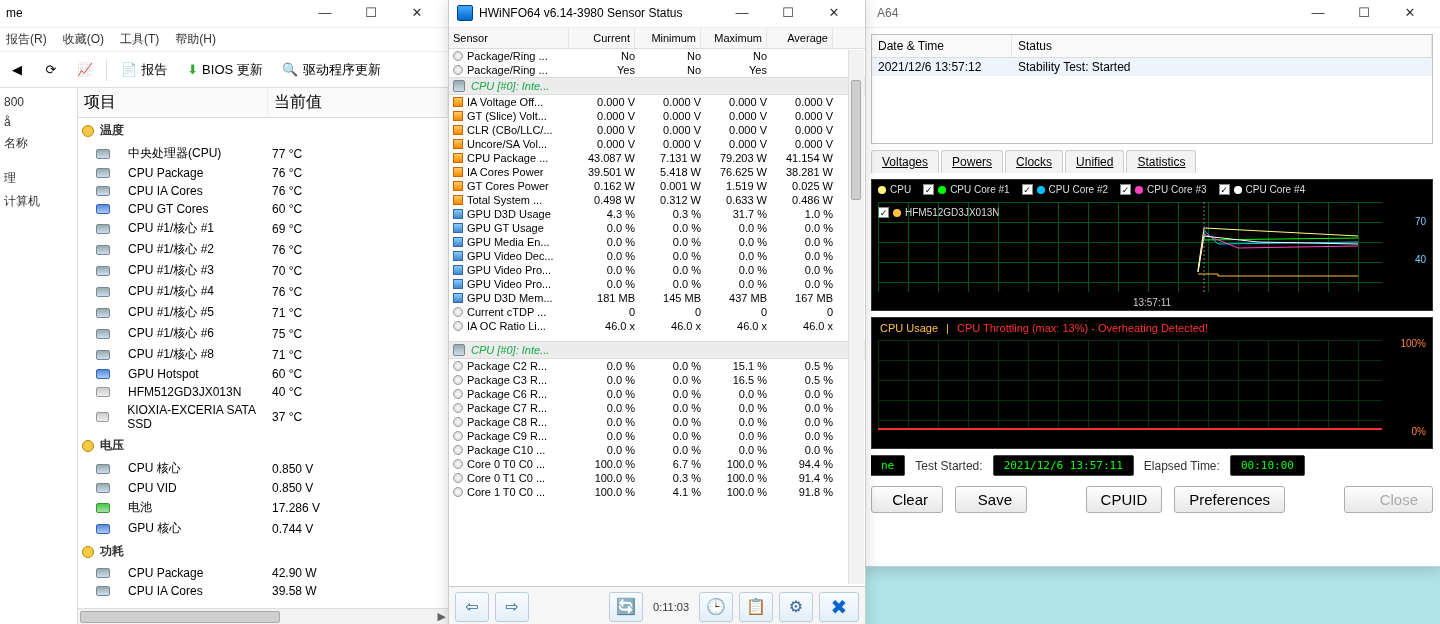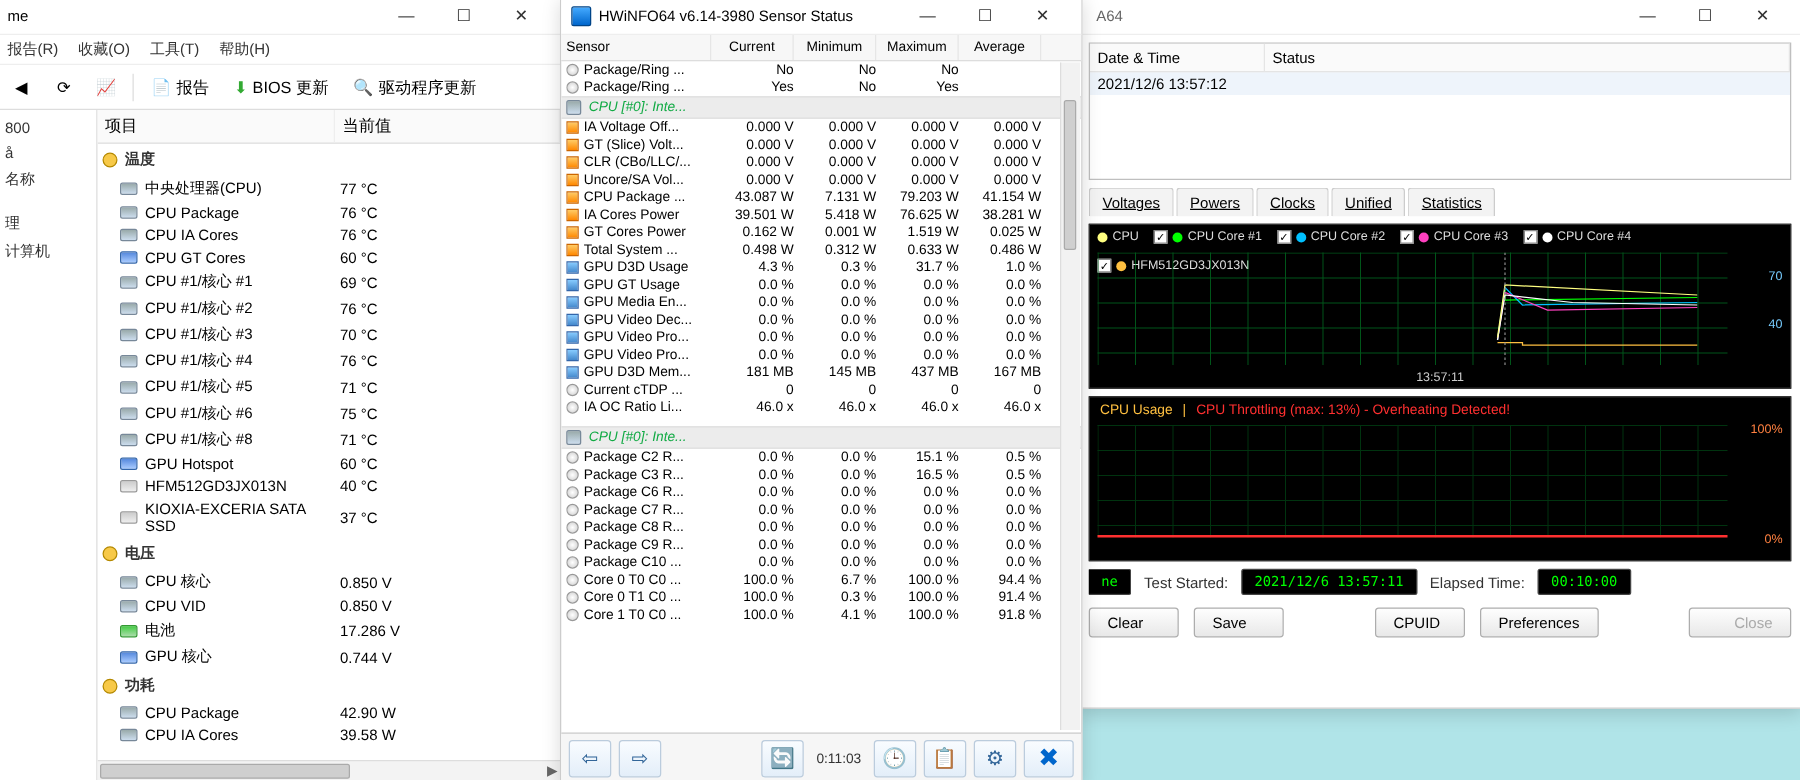--- a/index.html
+++ b/index.html
@@ -13,47 +13,47 @@
 
 #win-left { left: -3px; top: -3px; width: 452px; height: 630px; }
 #win-left .menubar { height: 24px; display: flex; align-items: center; gap: 16px; padding: 0 8px; font-size: 12px; color: #333; border-bottom: 1px solid #eee; }
 #win-left .toolbar { height: 36px; display: flex; align-items: center; gap: 8px; padding: 0 6px; border-bottom: 1px solid #ddd; font-size: 13px; }
 #win-left .toolbar .tb-btn { width: 26px; height: 26px; display: flex; align-items:center; justify-content:center; border-radius:3px; }
 #win-left .toolbar .tb-text { padding: 4px 6px; display:flex; align-items:center; gap:4px; font-size:13px; }
 #win-left .body { display:flex; flex:1; overflow:hidden; }
 #win-left .side { width: 80px; border-right:1px solid #ddd; font-size:12px; padding:4px 4px; color:#333; }
 #win-left .side div { padding:3px 2px; }
 #win-left .content { flex:1; overflow:hidden; display:flex; flex-direction:column; }
-#win-left .colhdr { display:flex; font-size:13px; border-bottom:1px solid #ddd; background:#fafafa; }
+#win-left .colhdr { display:flex; font-size:16px; border-bottom:1px solid #ddd; background:#fafafa; }
 #win-left .colhdr div { padding:4px 6px; border-right:1px solid #eee; }
 #win-left .colhdr .c1 { width: 190px; }
 #win-left .colhdr .c2 { flex:1; }
 #win-left .rows { flex:1; overflow-y:auto; font-size:12px; }
 #win-left .section { display:flex; align-items:center; gap:6px; padding:4px 4px; font-weight:bold; color:#333; }
 #win-left .section .bullet { width:12px; height:12px; border-radius:50%; background:#f7c948; border:1px solid #b58900; }
 #win-left .row { display:flex; padding:2px 4px; align-items:center; }
-#win-left .row .c1 { width:190px; display:flex; align-items:center; gap:6px; padding-left:14px; }
+#win-left .row .c1 { width:190px; display:flex; align-items:center; gap:18px; padding-left:14px; }
 #win-left .row .c2 { flex:1; }
 #win-left .glyph { width:14px; height:10px; display:inline-block; }
 #win-left .glyph.chip { background:linear-gradient(#9aa, #cde); border:1px solid #789; border-radius:2px; }
 #win-left .glyph.gpu { background:linear-gradient(#58d, #acf); border:1px solid #36a; border-radius:2px; }
 #win-left .glyph.ssd { background:linear-gradient(#ccc, #eee); border:1px solid #999; border-radius:2px; }
 #win-left .glyph.bat { background:linear-gradient(#4c4, #ada); border:1px solid #393; border-radius:2px; }
 #win-left .hscroll { height:18px; border-top:1px solid #ddd; background:#f3f3f3; position:relative; }
 #win-left .hscroll .thumb { position:absolute; left:2px; top:2px; width:200px; height:12px; background:#cfcfcf; border:1px solid #aaa; border-radius:2px; }
 #win-left .hscroll .arrR { position:absolute; right:2px; top:1px; font-size:11px; color:#666; }
 
 
 #win-hw { left: 448px; top: -3px; width: 418px; height: 630px; z-index: 10; }
 #win-hw .titlebar { font-size:12px; }
 #win-hw .hw-icon { width:16px; height:16px; margin-right:6px; background:linear-gradient(#4af, #06c); border:1px solid #048; border-radius:2px; }
 #win-hw .hdr { display:flex; font-size:11px; background:#f7f7f7; border-bottom:1px solid #ddd; }
 #win-hw .hdr div { padding:4px 4px; border-right:1px solid #e6e6e6; }
 #win-hw .hdr .s { width:120px; }
-#win-hw .hdr .n { width:66px; text-align:center; }
+#win-hw .hdr .n { width:66px; text-align:right; }
 #win-hw .list { flex:1; overflow-y:auto; font-size:11px; }
 #win-hw .grp { display:flex; align-items:center; gap:6px; background:#ececec; padding:2px 4px; font-style:italic; color:#1a4; border-top:1px solid #ddd; border-bottom:1px solid #ddd; }
 #win-hw .grp .gicon { width:12px; height:12px; background:linear-gradient(#9aa,#cde); border:1px solid #789; border-radius:2px; }
 #win-hw .r { display:flex; padding:1px 4px; align-items:center; }
 #win-hw .r:nth-child(odd) { }
 #win-hw .r .s { width:120px; display:flex; align-items:center; gap:4px; overflow:hidden; white-space:nowrap; text-overflow:ellipsis; }
 #win-hw .r .n { width:66px; text-align:right; padding-right:4px; }
 #win-hw .ricon { width:10px; height:10px; flex-shrink:0; }
 #win-hw .ricon.clk { background:radial-gradient(#fff,#ccc); border:1px solid #999; border-radius:50%; }
 #win-hw .ricon.pw { background:linear-gradient(#fc6,#f80); border:1px solid #c60; }
@@ -86,21 +86,21 @@
   linear-gradient(#0a3 1px, transparent 1px),
   linear-gradient(90deg, #0a3 1px, transparent 1px);
   background-size: 30px 20px; opacity:.5; }
 #win-right .ylab { position:absolute; right:6px; font-size:10px; }
 #win-right .timelab { position:absolute; bottom:2px; left:50%; transform:translateX(-50%); font-size:10px; color:#ccc; }
 #win-right .chart2 .mid { position:absolute; left:8px; top:4px; right:8px; display:flex; gap:8px; font-size:11px; }
 #win-right .statusrow { display:flex; align-items:center; gap:10px; font-size:12px; }
 #win-right .statusrow .pill { border:1px solid #444; background:#000; color:#0f0; padding:3px 10px; border-radius:2px; font-family:Consolas,monospace; font-size:11px; }
 #win-right .statusrow .lbl { color:#333; }
 #win-right .buttons { display:flex; gap:12px; padding:4px 0 2px 0; }
-#win-right .btn { padding:4px 14px; border:1px solid #adadad; background:linear-gradient(#fefefe,#e8e8e8); border-radius:3px; font-size:12px; min-width:72px; text-align:left; }
+#win-right .btn { padding:4px 14px; border:1px solid #adadad; background:linear-gradient(#fefefe,#e8e8e8); border-radius:3px; font-size:15px; min-width:72px; text-align:right; }
 #win-right .btn.disabled { color:#aaa;padding-left:35px; }
 
 
 .poly { stroke-width:1; fill:none; }
 </style>
 </head>
 <body>
 
 <div class="window" id="win-left">
   <div class="titlebar">
@@ -657,20 +657,21 @@
   </div>
   <div class="rbody">
     <div class="log">
       <div class="lhdr">
         <div class="lc1">Date &amp; Time</div>
         <div class="lc2">Status</div>
       </div>
       <div id="log-rows">
           <div class="lrow">
             <div class="lc1">2021/12/6 13:57:12</div>
+            <div class="lc2">Stability Test: Started</div>
           </div>
         </div>
     </div>
     <div class="tabs" id="right-tabs">
         <div class="tab">Voltages</div>
         <div class="tab">Powers</div>
         <div class="tab">Clocks</div>
         <div class="tab">Unified</div>
         <div class="tab">Statistics</div>
       </div>

